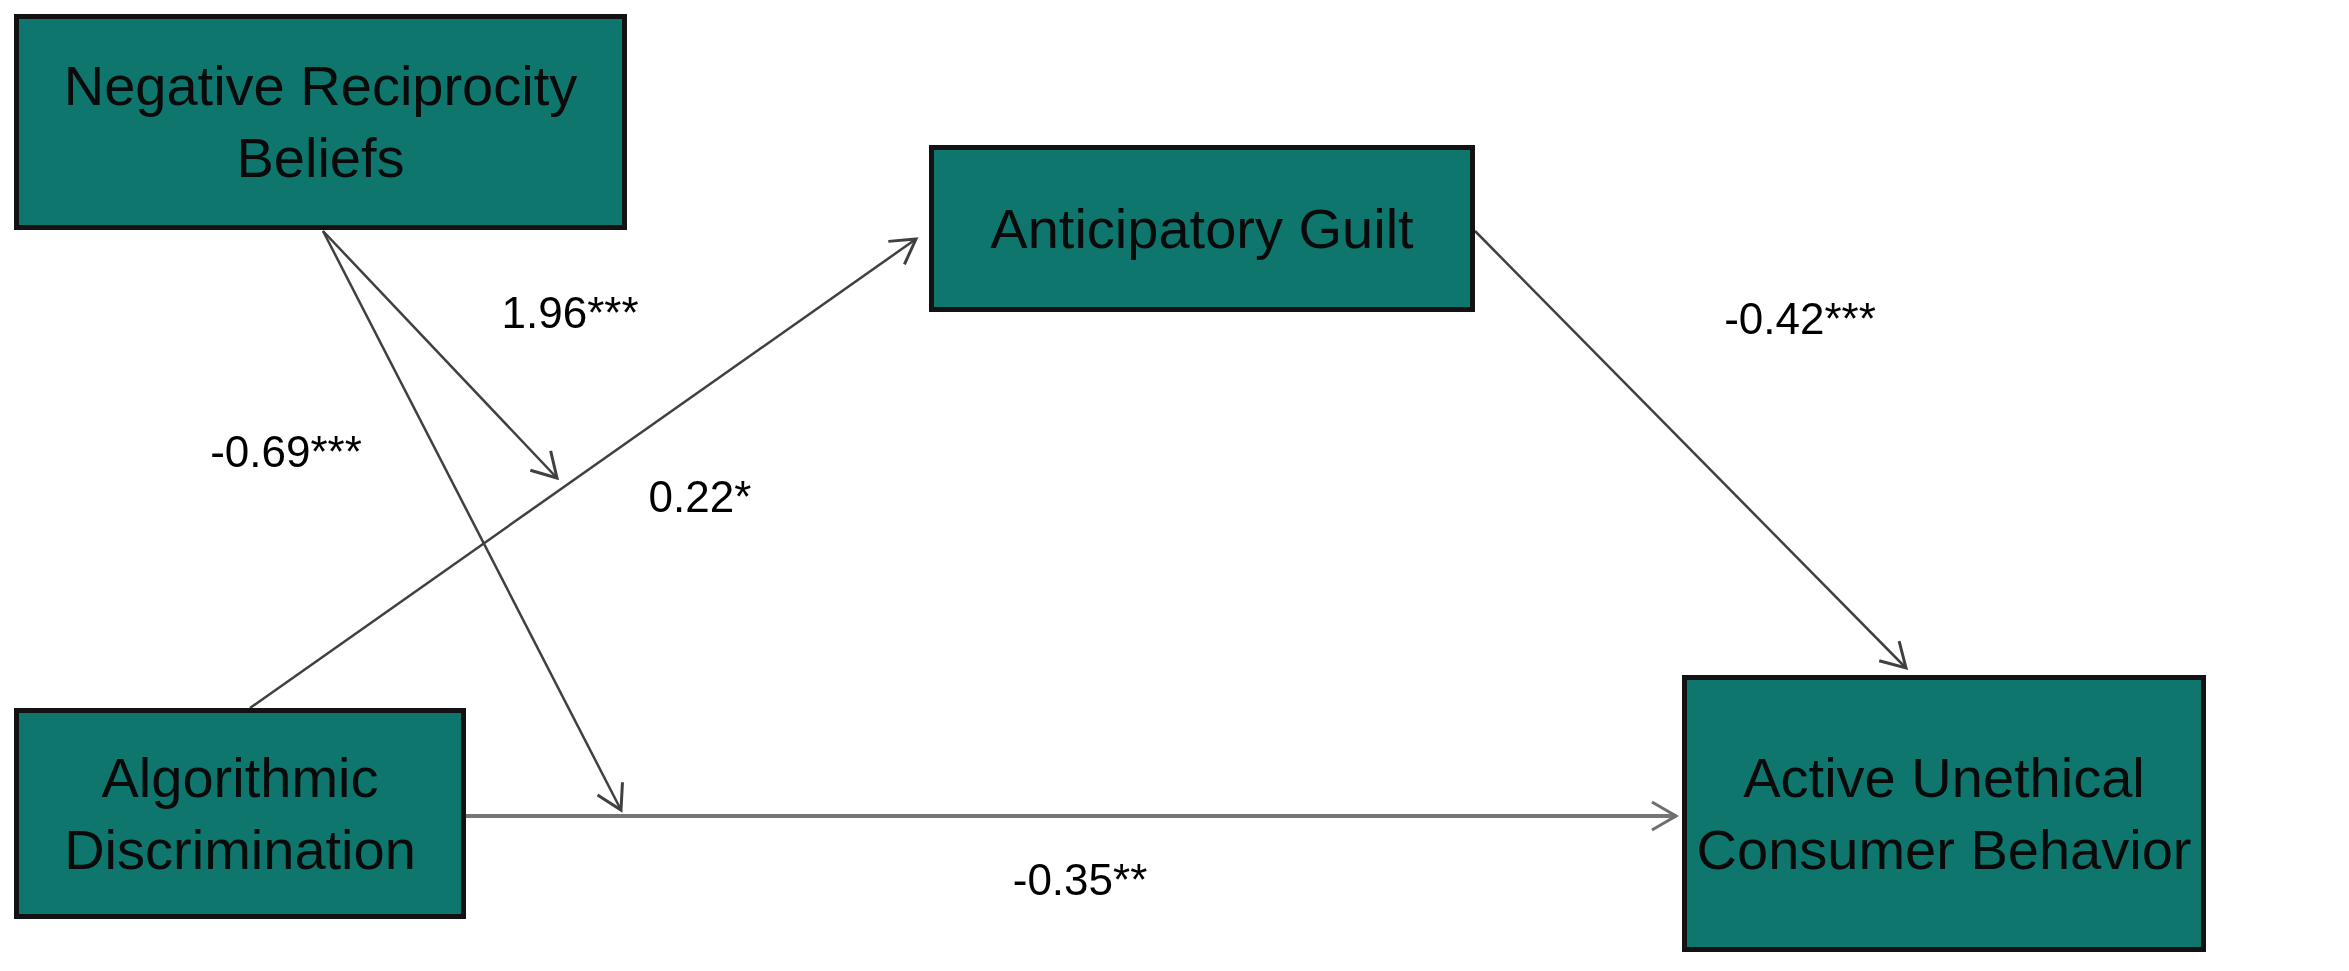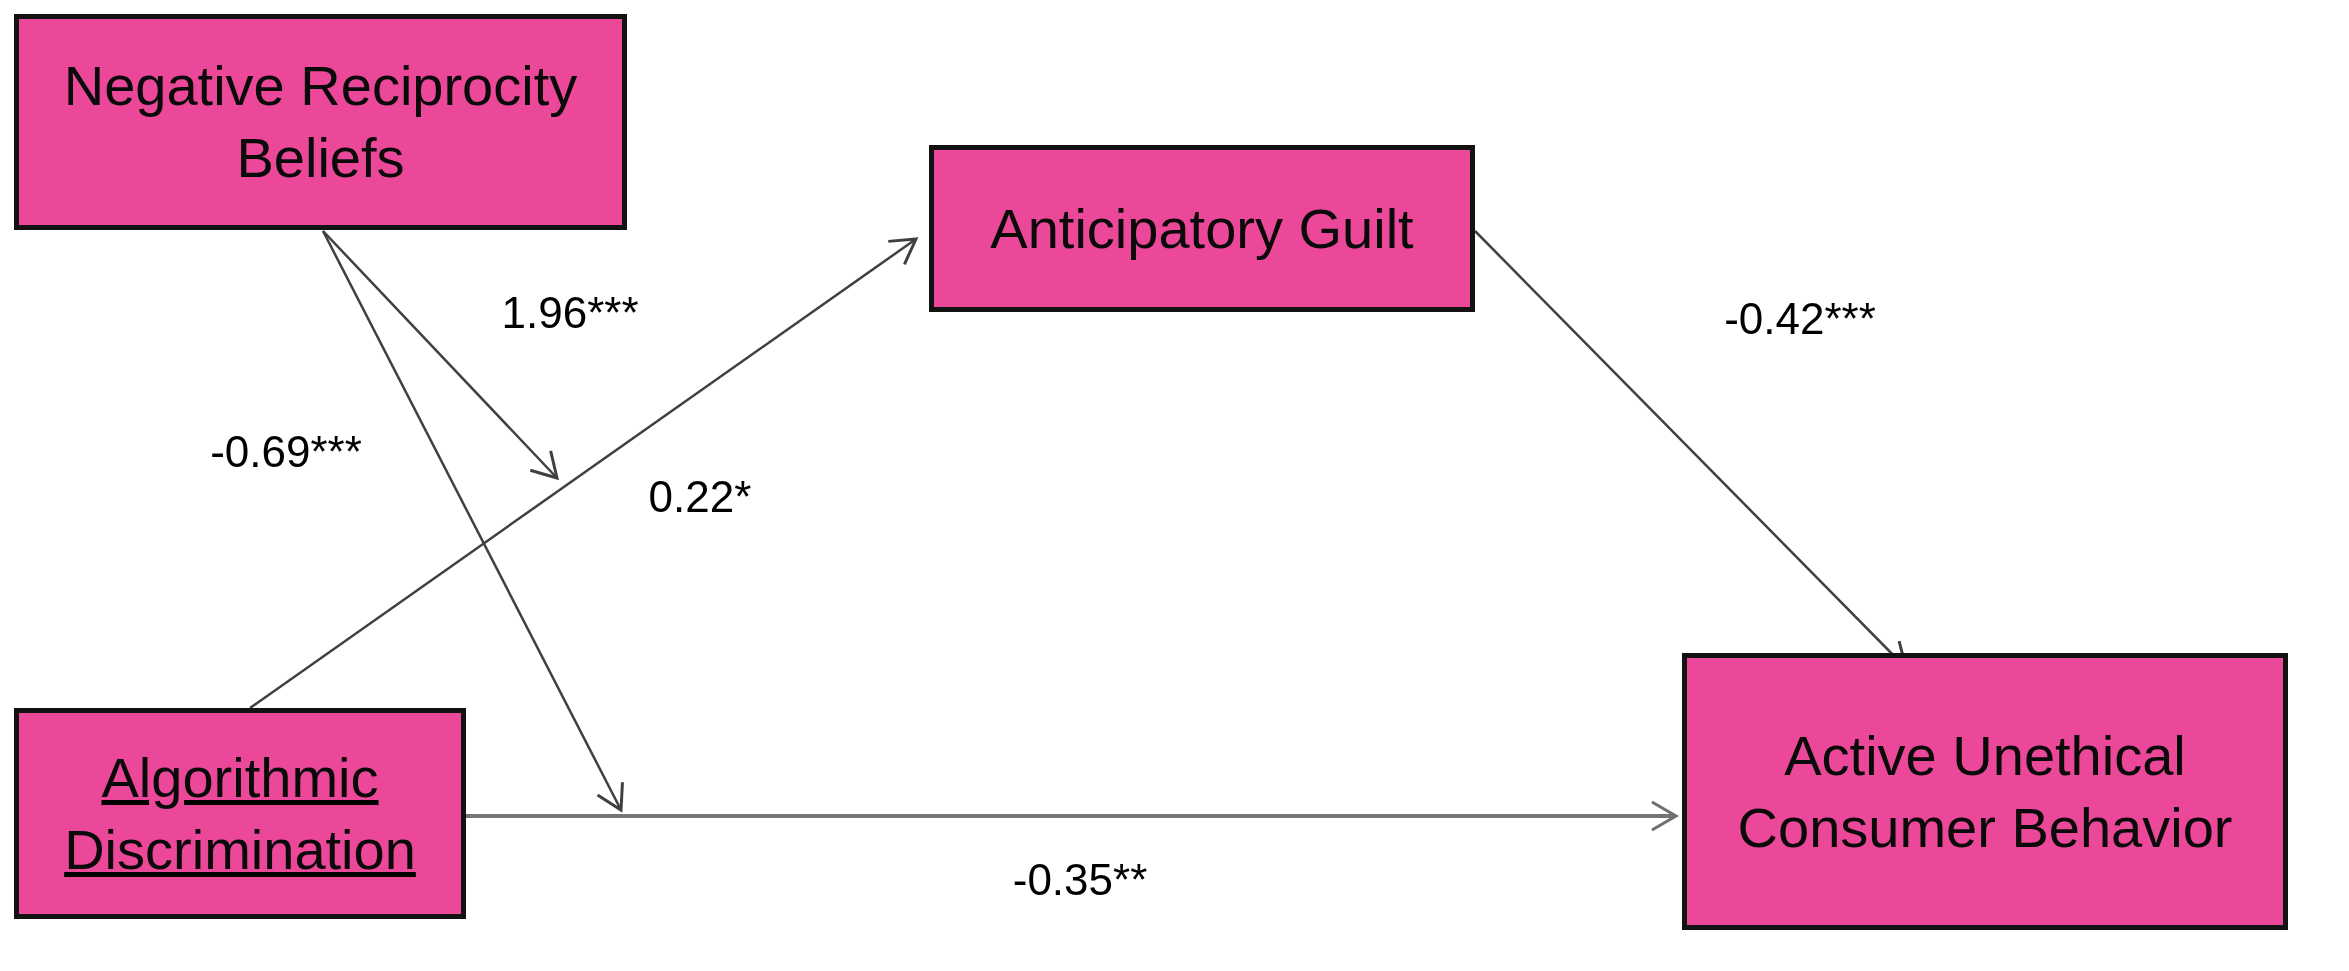--- a/index.html
+++ b/index.html
@@ -18,37 +18,37 @@
   .edges {
     position: absolute;
     left: 0;
     top: 0;
     width: 2349px;
     height: 971px;
   }
   .node {
     position: absolute;
     border: 5px solid #121212;
-    background: #ec4899;
+    background: #0f766e;
     display: flex;
     align-items: center;
     justify-content: center;
     text-align: center;
     box-sizing: border-box;
   }
   .node span {
     font-size: 56px;
     line-height: 1.28;
     color: #0a0a0a;
     white-space: pre-line;
   }
   #node-nrb  { left: 14px;   top: 14px;  width: 613px; height: 216px; }
   #node-ag   { left: 929px;  top: 145px; width: 546px; height: 167px; }
-  #node-ad   { left: 14px;   top: 708px; width: 452px; height: 211px; text-decoration: underline; }
-  #node-aucb { left: 1682px; top: 653px; width: 606px; height: 277px; }
+  #node-ad   { left: 14px;   top: 708px; width: 452px; height: 211px; }
+  #node-aucb { left: 1682px; top: 675px; width: 524px; height: 277px; }
   .coef {
     position: absolute;
     transform: translate(-50%, -50%);
     font-size: 44px;
     color: #000000;
     white-space: nowrap;
   }
   #coef-mod-a  { left: 570px;  top: 313px; }
   #coef-mod-c  { left: 286px;  top: 452px; }
   #coef-a      { left: 700px;  top: 497px; }

